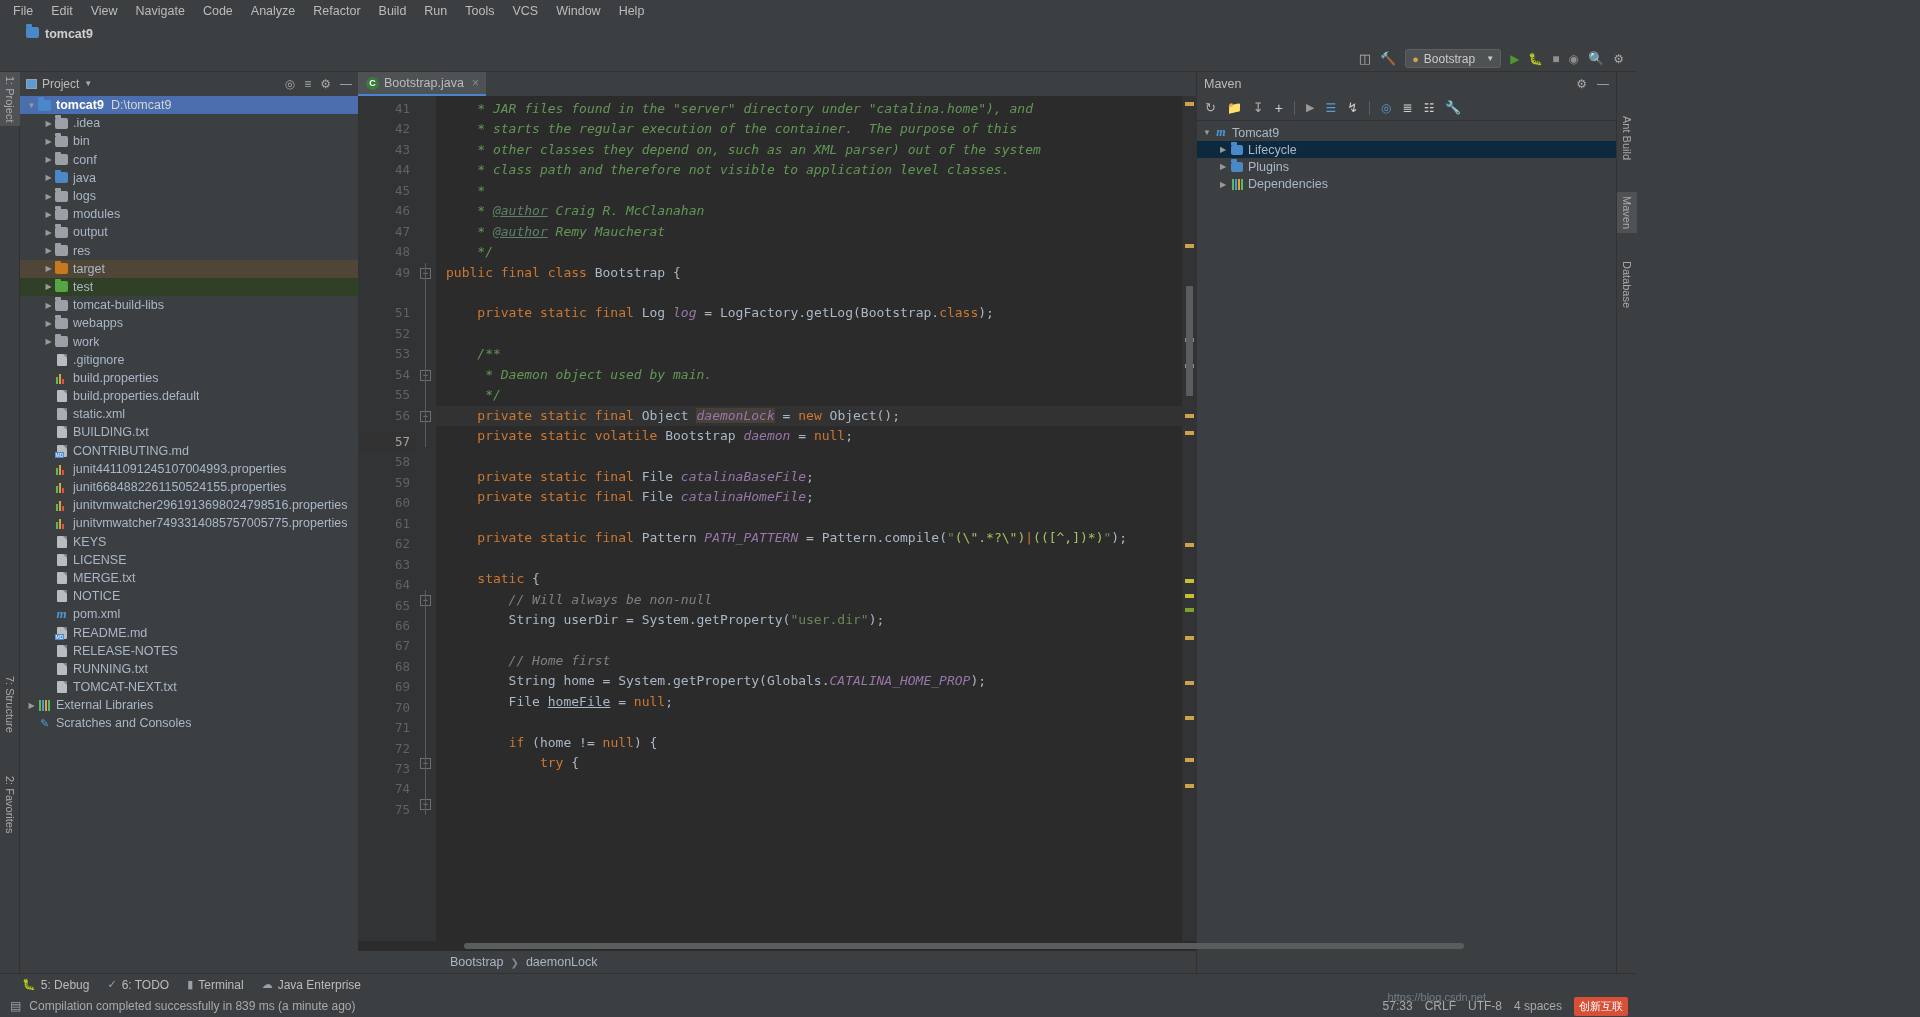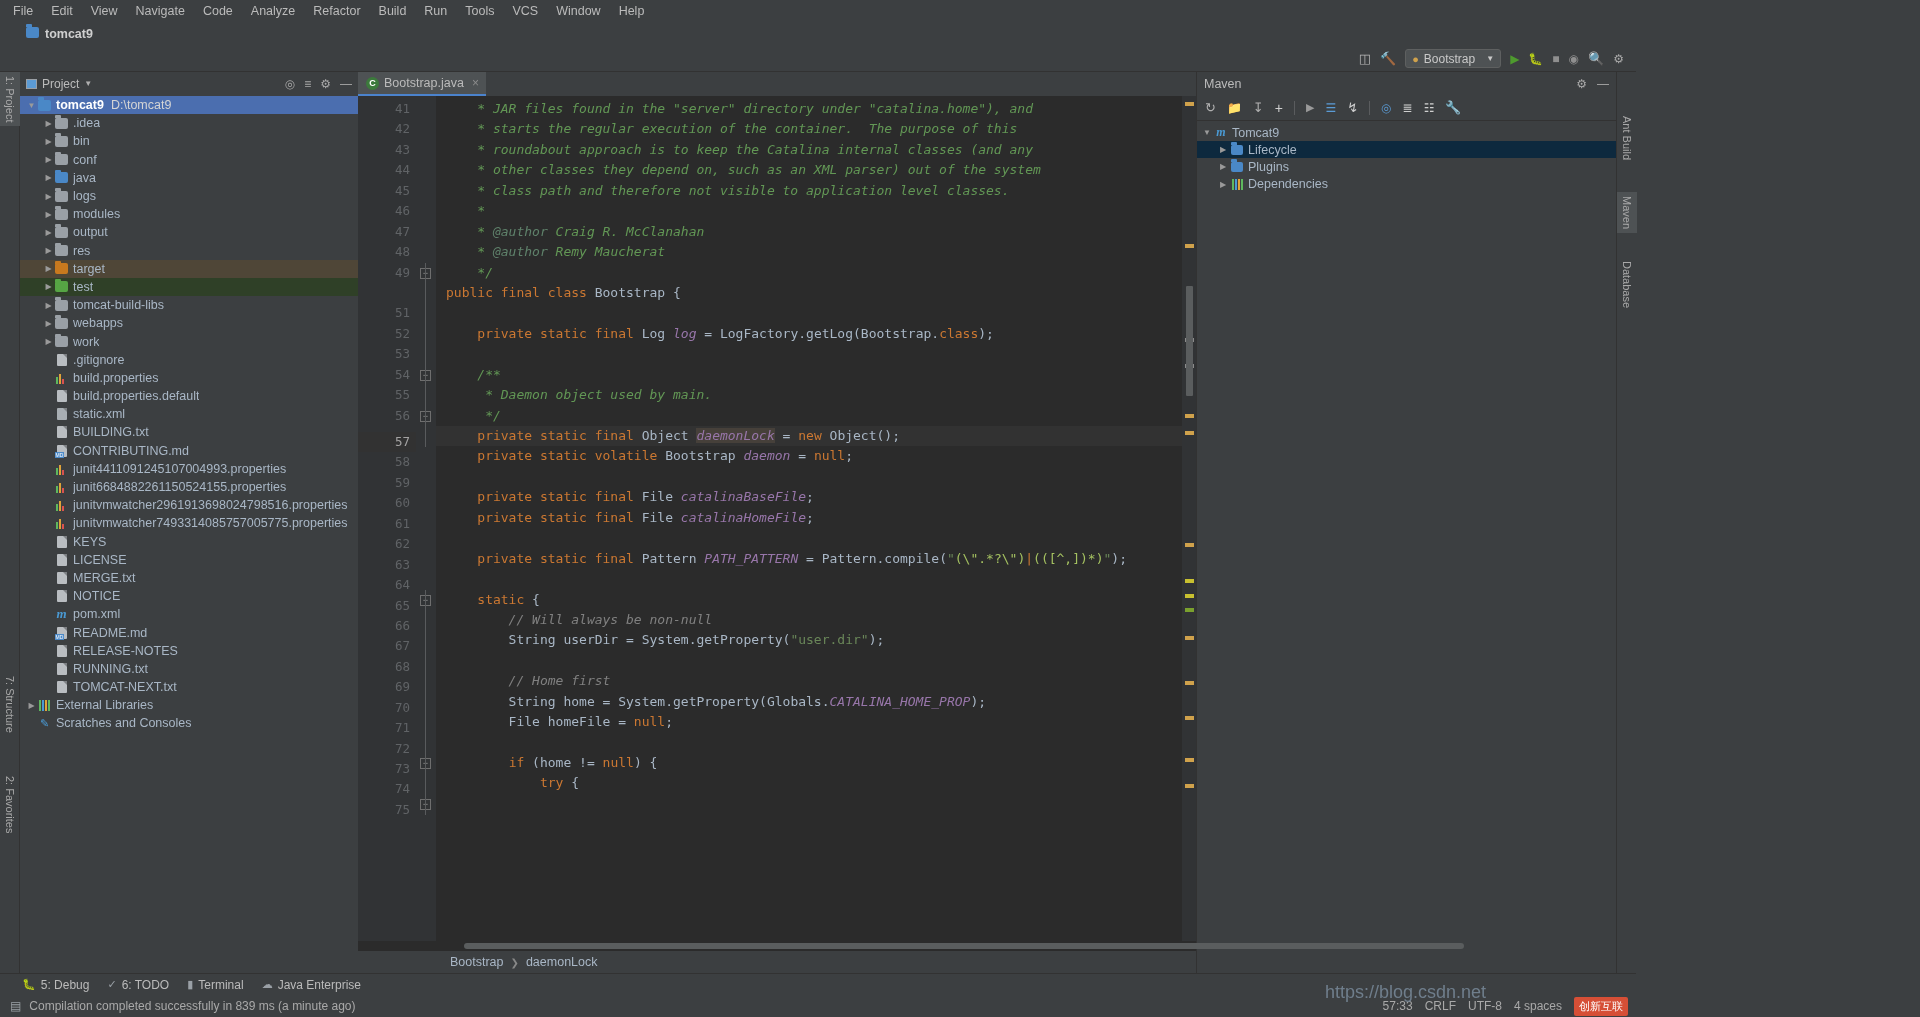--- a/index.html
+++ b/index.html
@@ -116,21 +116,21 @@
   .lc { color: #808080; font-style: italic; }          
   .kw { color: #cc7832; }                              
   .ty { color: #a9b7c6; }                              
   .fld { color: #9876aa; font-style: italic; }         
   .mth { color: #a9b7c6; }         
   .st { color: #6a8759; }                              
   .rx { color: #a5c261; }                              
   .rxe { color: #cc7832; }                             
   .cst { color: #9876aa; font-style: italic; }         
   .hl { background: #46403a; }                          
-  .ul { }
+  .ul { text-decoration: underline; }
 
   
   .stripe { width: 14px; background: #313335; flex: none; position: relative; }
   .stripe .mk { position: absolute; right: 2px; width: 9px; height: 4px; }
   .stripe .thumb { position: absolute; right: 3px; width: 7px; background: #5a5d5e; border-radius: 1px; }
 
   
   .hscroll { height: 10px; background: #2b2b2b; flex: none; position: relative; }
   .hscroll .hthumb { position: absolute; top: 2px; height: 6px; background: #5a5d5e; border-radius: 3px; }
 
@@ -194,21 +194,21 @@
   .libico i { width:2px; height:11px; display:block; }
   .libico i:nth-child(1){background:#5eb85e;}
   .libico i:nth-child(2){background:#4a9ad4;}
   .libico i:nth-child(3){background:#e0a33a;}
   .libico i:nth-child(4){background:#5eb85e;}
   .cls-ico {
     width:13px;height:13px;border-radius:50%;background:#3c7a3c;color:#fff;font-size:9px;
     display:inline-flex;align-items:center;justify-content:center;font-weight:bold;
   }
   .gear { font-size: 12px; color:#a9a9a9; }
-  .wmark { position:absolute; right: 150px; bottom: 14px; color:#6f7e8c; font-size:18px; }
+  .wmark { position:absolute; right: 150px; bottom: 14px; color:#6f7e8c; font-size:11px; }
 </style>
 </head>
 <body>
 
 <div class="app">
 
   <div class="menubar" id="menubar">
       <div class="mi">File</div>
       <div class="mi">Edit</div>
       <div class="mi">View</div>
@@ -684,21 +684,20 @@
             </div>
             <div class="foldbar" style="top: 166.6px; height: 184.05px;"></div>
             <div class="foldbar" style="top: 268.85px; height: 61.35px;"></div>
             <div class="foldbar" style="top: 493.8px; height: 224.95px;"></div>
             <div class="foldbar" style="top: 657.4px; height: 61.35px;"></div>
             <div class="foldbar" style="top: 698.3px; height: 20.45px;"></div>
           </div>
         <div class="code" id="code">
             <div class="cline"><span class="cm">    * JAR files found in the "server" directory under "catalina.home"), and</span></div>
             <div class="cline"><span class="cm">    * starts the regular execution of the container.  The purpose of this</span></div>
-            <div class="cline"><span class="cm">    * roundabout approach is to keep the Catalina internal classes (and any</span></div>
             <div class="cline"><span class="cm">    * other classes they depend on, such as an XML parser) out of the system</span></div>
             <div class="cline"><span class="cm">    * class path and therefore not visible to application level classes.</span></div>
             <div class="cline"><span class="cm">    *</span></div>
             <div class="cline"><span class="cm">    * </span><span class="cm-t ul">@author</span><span class="cm"> Craig R. McClanahan</span></div>
             <div class="cline"><span class="cm">    * </span><span class="cm-t ul">@author</span><span class="cm"> Remy Maucherat</span></div>
             <div class="cline"><span class="cm">    */</span></div>
             <div class="cline"><span class="kw">public final class</span><span class="ty"> Bootstrap </span><span class="ty">{</span></div>
             <div class="cline">&nbsp;</div>
             <div class="cline"><span class="">    </span><span class="kw">private static final</span><span class="ty"> Log </span><span class="fld">log</span><span class="ty"> = LogFactory.</span><span class="mth">getLog</span><span class="ty">(Bootstrap.</span><span class="kw">class</span><span class="ty">);</span></div>
             <div class="cline">&nbsp;</div>

